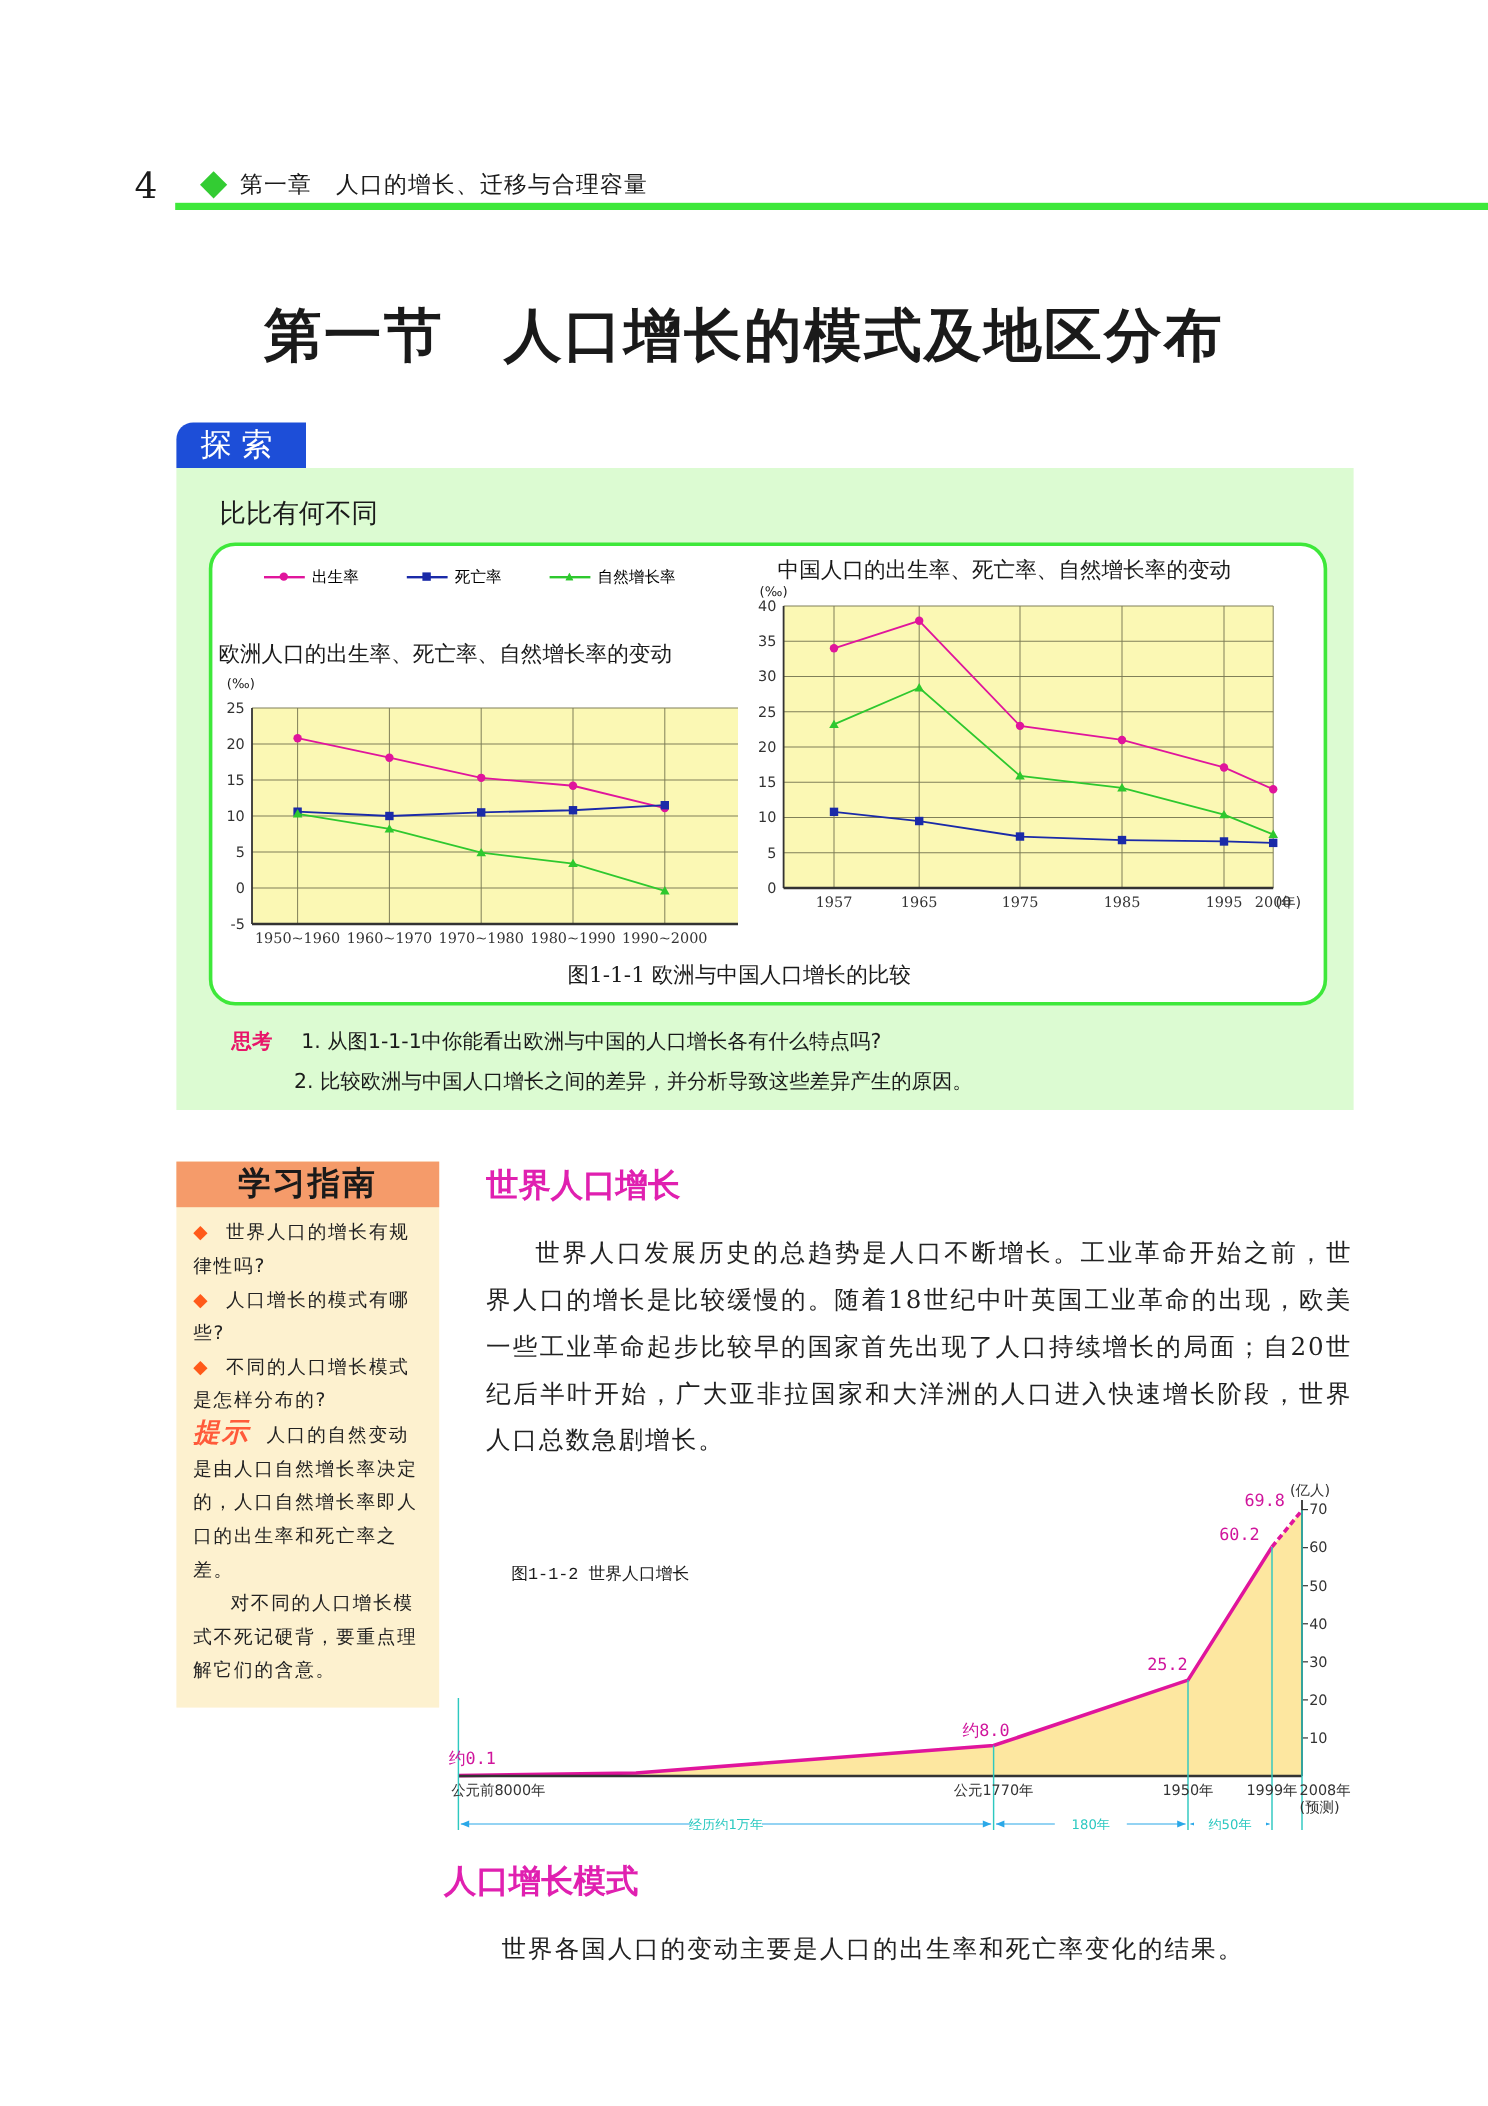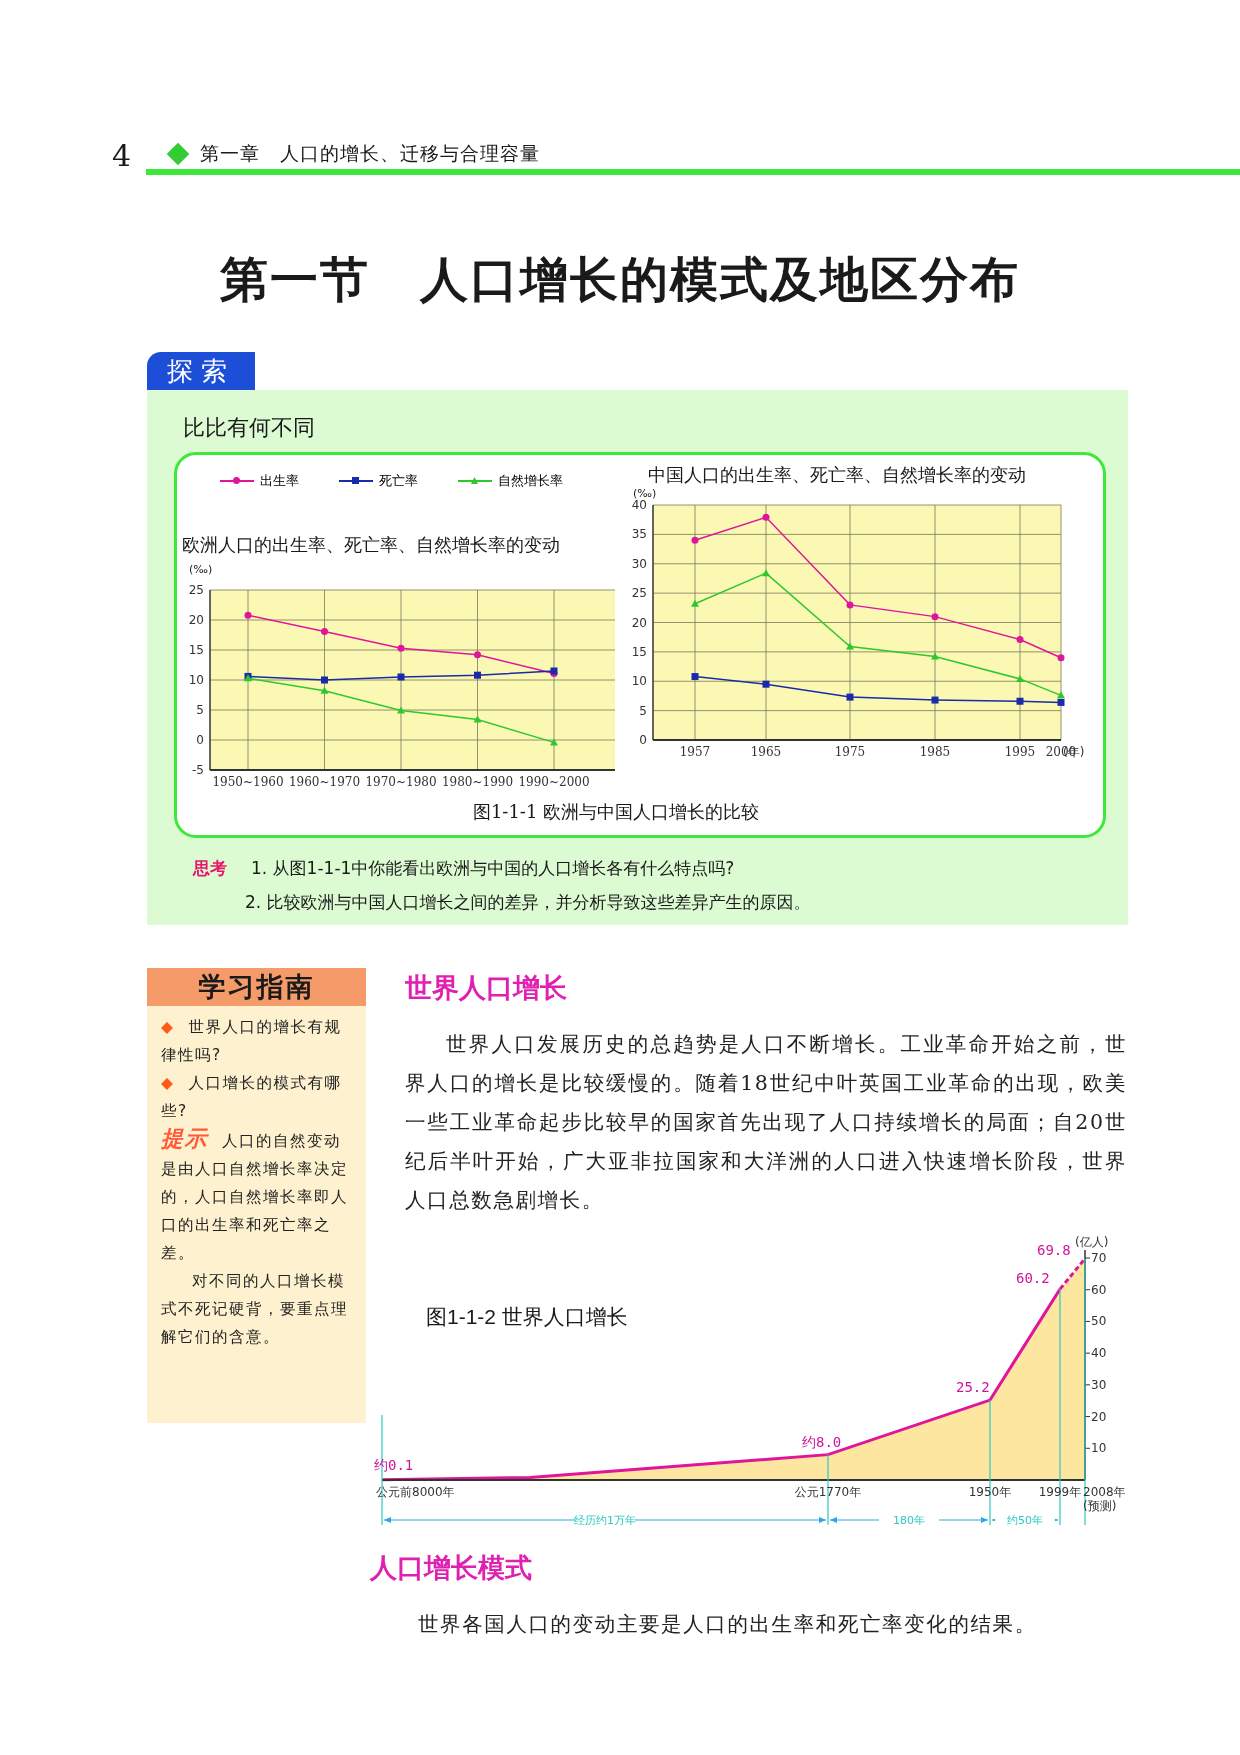--- a/index.html
+++ b/index.html
@@ -26,21 +26,21 @@
   .think { left:193px; top:851px; font-size:17px; line-height:34px; }
   .think-label { color:#e8156a; font-weight:bold; margin-right:24px; }
   .guide-box { left:147px; top:968px; width:219px; height:455px; background:#fdf1cf; }
   .guide-head { left:147px; top:968px; width:219px; height:38px; background:#f59b6a; text-align:center;
                 font-size:27px; font-weight:bold; line-height:38px; letter-spacing:2px; }
   .guide-body { left:161px; top:1013px; width:196px; font-size:15.5px; line-height:28px; letter-spacing:1.5px; color:#222; }
   .guide-body .q:before { content:"◆"; color:#ff5a1a; margin-right:14px; }
   .hint-label { color:#ff5a3a; font-style:italic; font-size:22px; font-weight:bold; margin-right:14px; }
   .sub-heading { color:#e020b0; font-size:27px; font-weight:bold; }
   .body-text { font-family:"DejaVu Serif", serif; font-size:20.5px; line-height:39px; letter-spacing:1.6px; color:#222;text-align:center; }
-  .fig2-caption { left:426px; top:1303px; font-family:Liberation Sans, sans-serif; font-size:21px; }
+  .fig2-caption { left:426px; top:1303px; font-family:Liberation Mono, monospace; font-size:14px; }
 </style>
 </head>
 <body>
 
 <div class="abs page-num">4</div>
 <div class="abs chapter-diamond"></div>
 <div class="abs chapter-title">第一章　人口的增长、迁移与合理容量</div>
 <div class="abs chapter-rule"></div>
 
 <div class="abs section-title">第一节　人口增长的模式及地区分布</div>
@@ -187,20 +187,21 @@
 <div class="abs think">
   <div><span class="think-label">思考</span><span>1. 从图1-1-1中你能看出欧洲与中国的人口增长各有什么特点吗?</span></div>
   <div style="padding-left:52px;">2. 比较欧洲与中国人口增长之间的差异，并分析导致这些差异产生的原因。</div>
 </div>
 
 <div class="abs guide-box"></div>
 <div class="abs guide-head">学习指南</div>
 <div class="abs guide-body">
   <div class="q">世界人口的增长有规律性吗?</div>
   <div class="q">人口增长的模式有哪些?</div>
+  <div class="q">不同的人口增长模式是怎样分布的?</div>
   <div><span class="hint-label">提示</span><span>人口的自然变动是由人口自然增长率决定的，人口自然增长率即人口的出生率和死亡率之差。</span></div>
   <div style="text-indent:2em;">对不同的人口增长模式不死记硬背，要重点理解它们的含意。</div>
 </div>
 
 <div class="abs sub-heading" style="left:405px;top:970px;">世界人口增长</div>
 <div class="abs body-text" style="left:405px;top:1025px;width:722px;text-indent:2em;text-align:justify;">世界人口发展历史的总趋势是人口不断增长。工业革命开始之前，世界人口的增长是比较缓慢的。随着18世纪中叶英国工业革命的出现，欧美一些工业革命起步比较早的国家首先出现了人口持续增长的局面；自20世纪后半叶开始，广大亚非拉国家和大洋洲的人口进入快速增长阶段，世界人口总数急剧增长。</div>
 
 <div class="abs fig2-caption">图1-1-2  世界人口增长</div>
 <svg class="abs" style="left:370px;top:1225px;" width="760" height="300" id="chart-world">
     <polygon points="12,255 12,254.68285714285713 160,252.46285714285713 458,229.62857142857143 620,175.07999999999998 690,64.08000000000001 715,33.63428571428571 715,255" fill="#fde7a0"></polygon>

